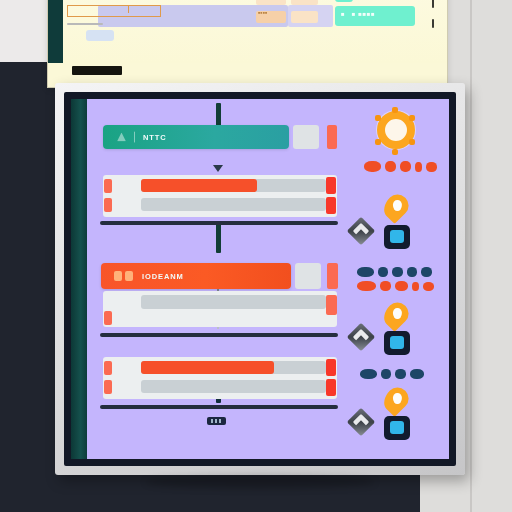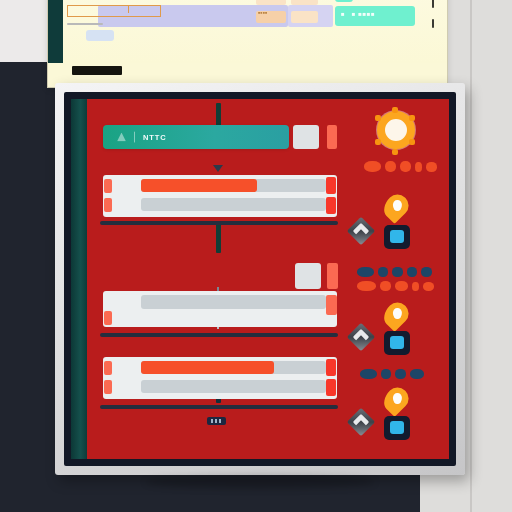--- a/index.html
+++ b/index.html
@@ -101,21 +101,21 @@
   .screen {
     position: relative; width: 100%; height: 100%;
     background: #fbfbfc; overflow: hidden;
   }
   .screen-sidebar {
     position: absolute; left: 0; top: 0; width: 16px; height: 100%;
     background: linear-gradient(90deg,#0c3836 0%, #15514d 60%, #0e3c3a 100%);
   }
   .screen-body {
     position: absolute; left: 16px; top: 0; right: 0; height: 100%;
-    background: #b91c1c;
+    background: #c4b5fd;
   }
 
   
   .vtick {
     position: absolute; width: 5px; background: #12303a; border-radius: 1px;
   }
   .vtick.teal { background: #123d36; }
   .vcaret {
     position: absolute; width: 0; height: 0;
     border-left: 5px solid transparent; border-right: 5px solid transparent;
@@ -296,20 +296,25 @@
           <div class="red-marker" style="left:17px;  top:80px; width:8px;  height:14px;"></div>
           <div class="red-marker" style="left:17px;  top:99px; width:8px;  height:14px;"></div>
           <div class="gray-pill" style="left:54px;  top:80px; width:185px; height:13px;"></div>
           <div class="orange-bar" style="left:54px;  top:80px; width:116px; height:13px;"></div>
           <div class="gray-pill" style="left:54px;  top:99px; width:185px; height:13px;"></div>
           <div class="red-marker bright" style="left:239px; top:78px; width:10px; height:17px;"></div>
           <div class="red-marker bright" style="left:239px; top:98px; width:10px; height:17px;"></div>
 
           <div class="hrule" style="left:13px; top:122px; width:238px;"></div>
 
+          <div class="row-card row-orange" style="left:14px; top:164px; width:190px; height:26px;">
+            <div class="row-chip orange-sm" style="left:13px; width:8px; height:10px; border-radius:2px;"></div>
+            <div class="row-chip orange-sm" style="left:24px; width:8px; height:10px; border-radius:2px;"></div>
+            <div class="row-label" style="left:41px;">IODEANM</div>
+          </div>
           <div class="gray-pill pale" style="left:208px; top:164px; width:26px; height:26px;"></div>
           <div class="red-marker" style="left:240px; top:164px; width:11px; height:26px;"></div>
 
           <div class="gray-slab" style="left:16px; top:192px; width:234px; height:36px;"></div>
           <div class="gray-pill" style="left:54px; top:196px; width:185px; height:14px;"></div>
           <div class="red-marker" style="left:17px; top:212px; width:8px;  height:14px;"></div>
           <div class="red-marker" style="left:239px; top:196px; width:11px; height:20px;"></div>
 
           <div class="hrule" style="left:13px; top:234px; width:238px;"></div>
 

